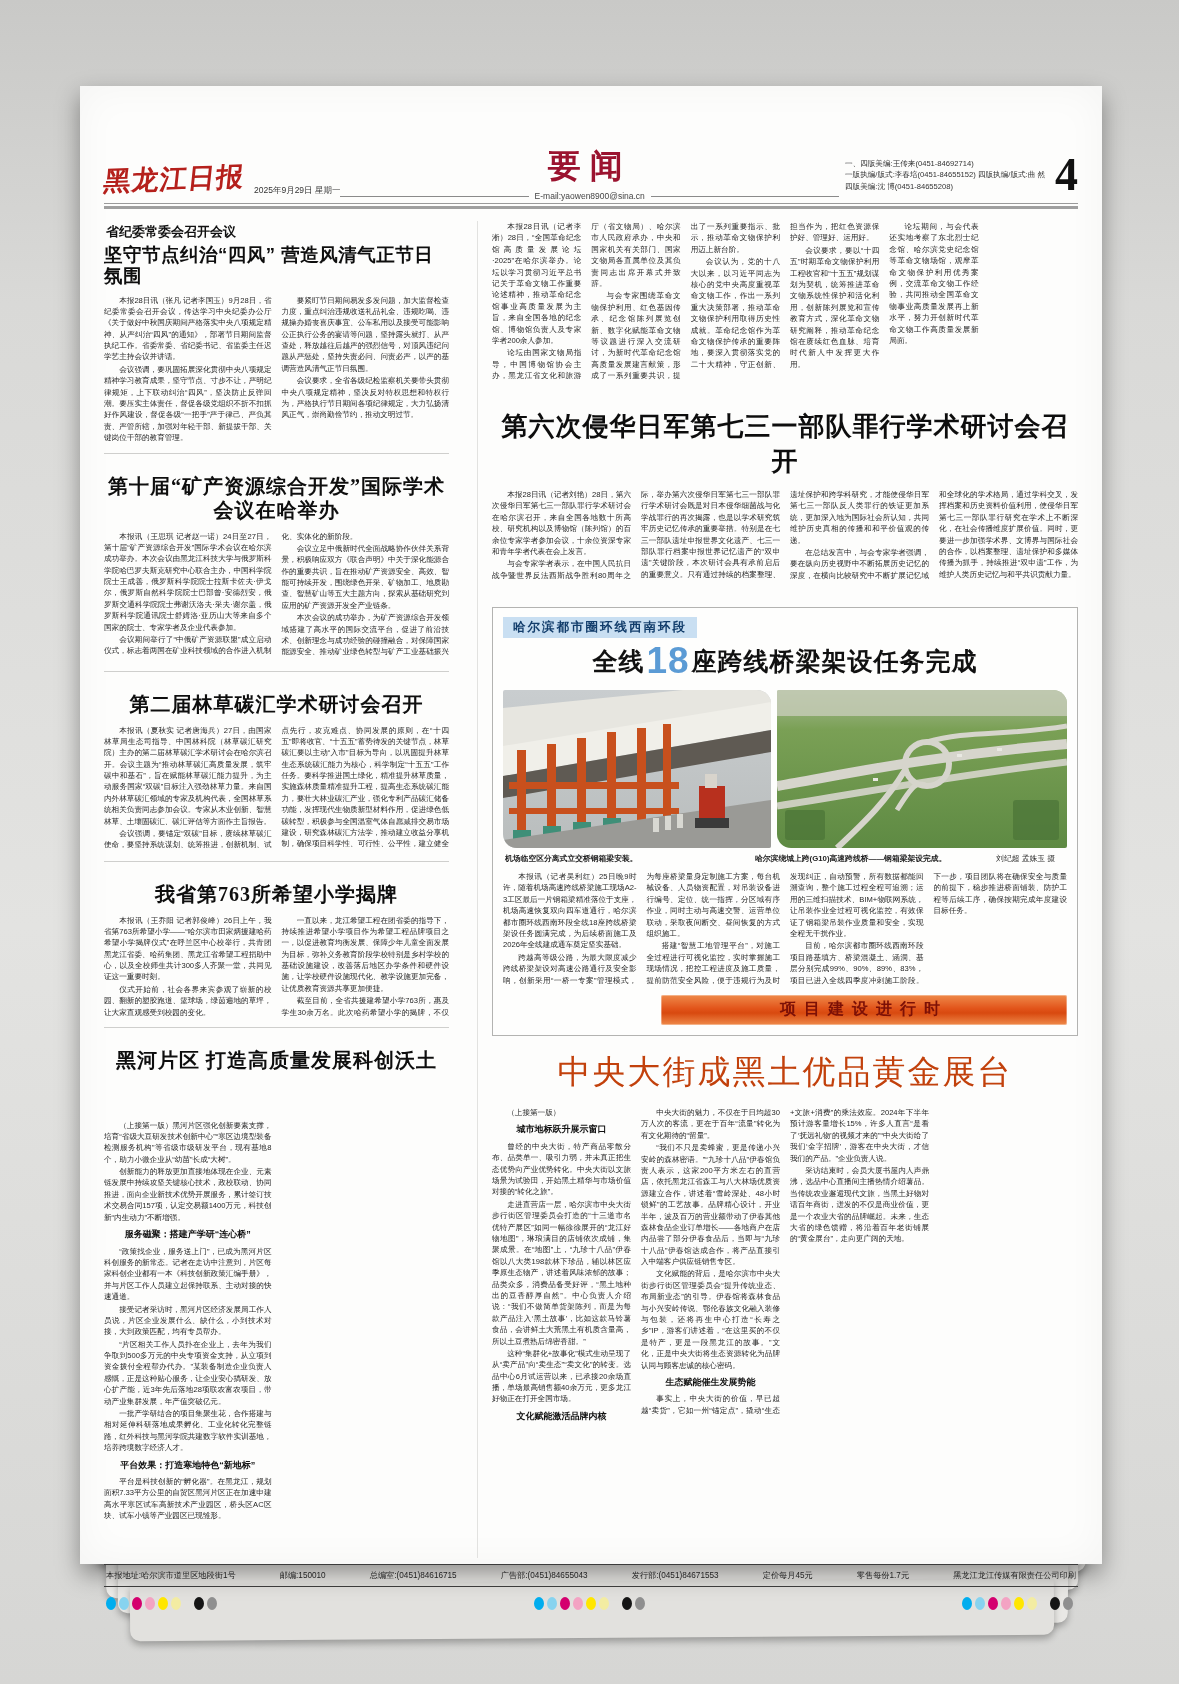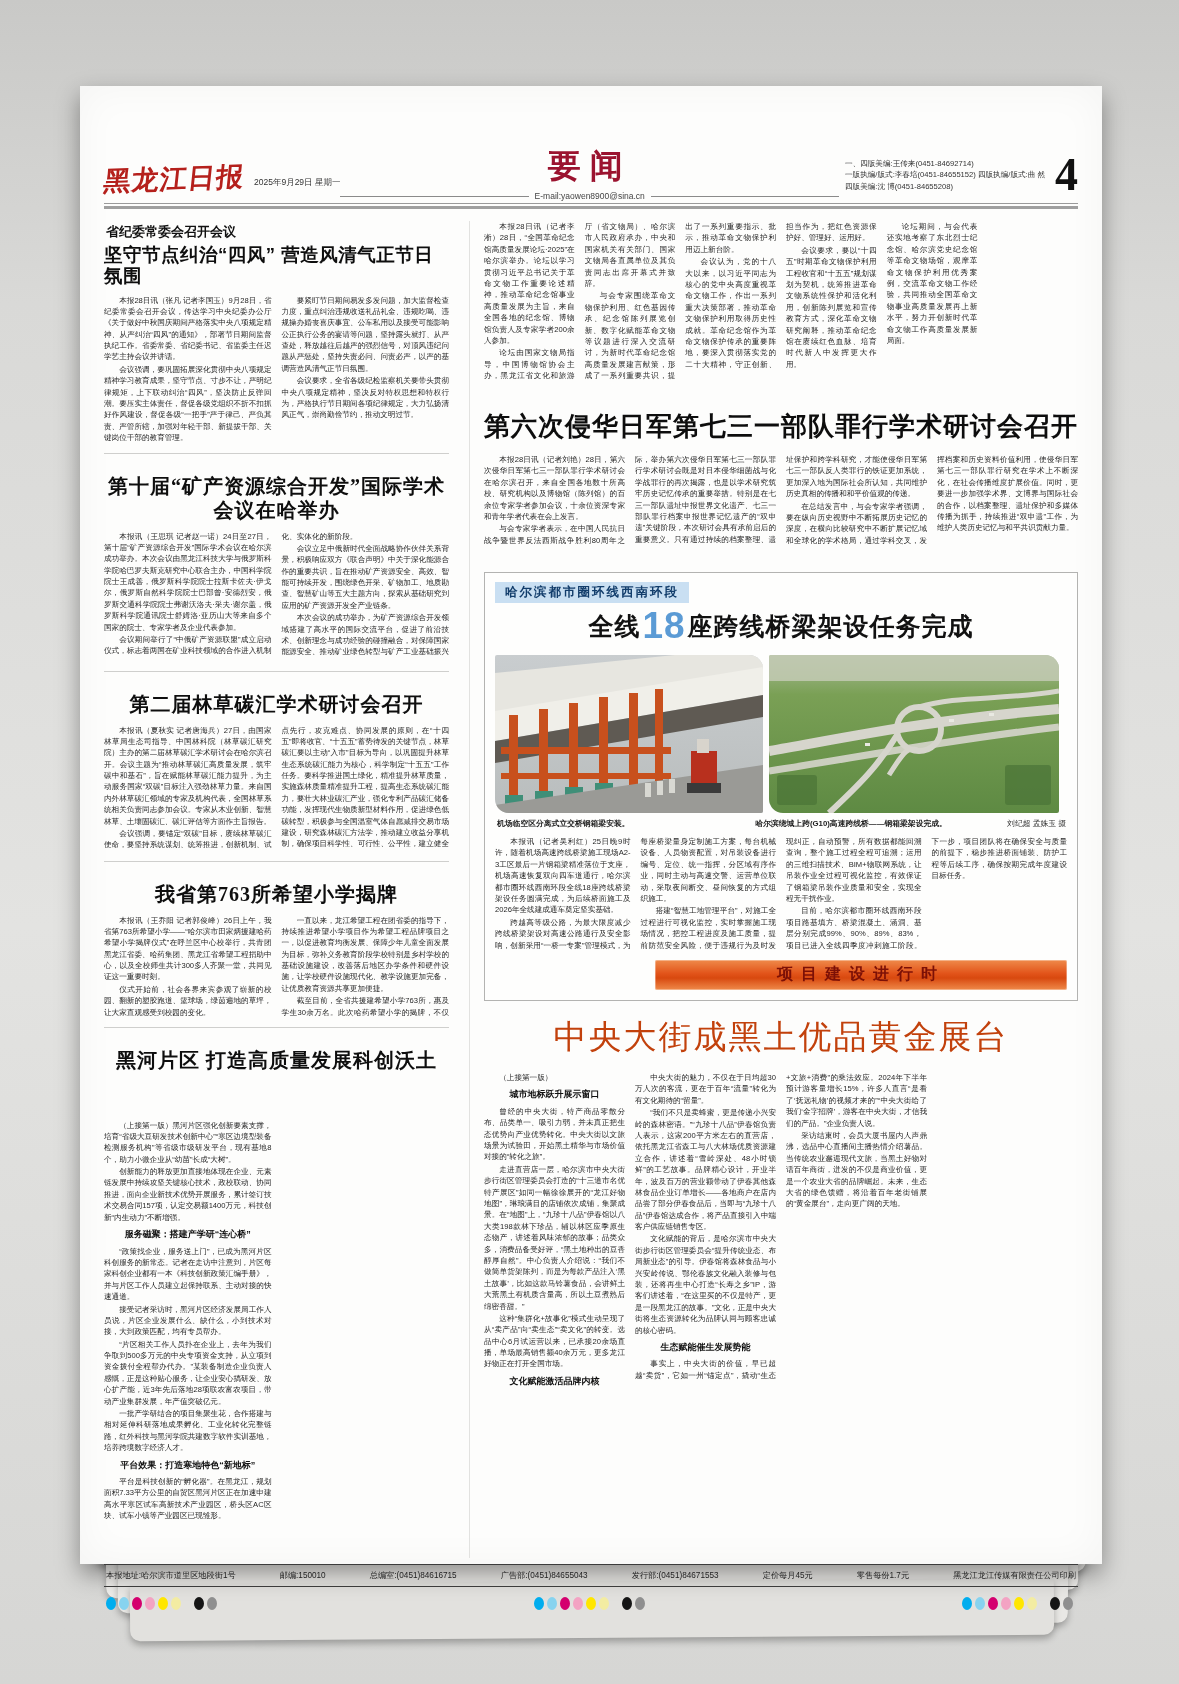--- a/index.html
+++ b/index.html
@@ -16,31 +16,31 @@
   .s4{left:130px;top:1582px;width:924px;height:56px;transform:rotate(-.4deg);background:#e2e1de;}
   .sheet{
     position:absolute;left:80px;top:86px;width:1022px;height:1478px;
     background:#fdfdfc;box-shadow:0 10px 22px rgba(0,0,0,.38), inset 0 0 40px rgba(0,0,0,.04);
     padding:58px 24px 0 24px;box-sizing:border-box;
   }
   
   .masthead{display:flex;align-items:flex-end;margin-bottom:6px;}
   .logo{font-family:"Liberation Serif","DejaVu Serif",serif;font-weight:900;font-size:27px;color:#b5201c;
         transform:skewX(-8deg) rotate(-2deg);letter-spacing:1px;white-space:nowrap;}
-  .dateline{font-size:8.5px;color:#333;margin-left:10px;margin-bottom:8px;white-space:nowrap;}
+  .dateline{font-size:8.5px;color:#333;margin-left:10px;margin-bottom:0;white-space:nowrap;}
   .mast-center{flex:1;text-align:center;margin-bottom:-4px;}
   .section-title{font-size:33px;font-weight:900;color:#9b132f;letter-spacing:9px;font-family:"Liberation Serif","DejaVu Serif",serif;}
   .email-row{display:flex;align-items:center;gap:6px;margin-top:2px;}
   .email-row .ln{flex:1;border-top:1px solid #8a8a8a;}
   .email-row .em{font-size:8.5px;color:#444;}
   .mast-right{font-size:7.6px;color:#333;line-height:1.55;text-align:left;margin:0 10px 4px 6px;white-space:nowrap;}
   .pageno{font-family:"Liberation Serif","DejaVu Serif",serif;font-size:46px;font-weight:700;color:#111;line-height:.9;margin-bottom:2px;}
   .rule-main{border-top:1px solid #9a9a9a;border-bottom:3px solid #9f9f9f;height:2px;margin-bottom:12px;}
   
-  .content{display:flex;gap:20px;}
+  .content{display:flex;gap:28px;}
   .col-left{width:345px;flex:none;}
   .col-right{flex:1;border-left:1px solid #e2e2e0;padding-left:14px;min-width:0;}
   .article{margin-bottom:10px;padding-bottom:8px;}
   .article.divided{border-bottom:1px solid #cfcfcd;}
   .kicker{font-size:13px;font-weight:700;color:#111;margin:2px 0 3px 2px;}
   .hl-sans{font-size:18.5px;font-weight:900;color:#0e0e0e;margin:0 0 8px 0;line-height:1.15;letter-spacing:.5px;}
   .hl-serif{font-family:"Liberation Serif","DejaVu Serif",serif;font-size:20px;font-weight:900;color:#0e0e0e;
             text-align:center;margin:20px 0 9px 0;line-height:1.2;letter-spacing:1px;}
   .hl-big{font-family:"Liberation Serif","DejaVu Serif",serif;font-size:29px;font-weight:900;color:#0d0d0d;
           text-align:center;margin:2px 0 10px 0;letter-spacing:1px;}
@@ -55,21 +55,21 @@
   .bh-420{height:420px;margin-top:48px;} .bh-170{height:170px;} .bh-100{height:100px;} .bh-320{height:320px;}
   
   .photo-box{border:1px solid #b3b3b1;background:#fefefd;padding:9px 10px 8px 10px;margin:4px 0 10px 0;position:relative;}
   .pb-tag{display:inline-block;background:#c9dff2;color:#123d6b;font-weight:900;font-size:12.5px;
           padding:2px 10px;letter-spacing:2px;}
   .pb-headline{text-align:center;font-family:"Liberation Serif","DejaVu Serif",serif;font-weight:900;
                font-size:25px;color:#111;margin:2px 0 8px 0;letter-spacing:1px;}
   .pb-num{color:#5b9bd5;font-size:37px;font-weight:900;font-family:"Liberation Sans",sans-serif;padding:0 2px;vertical-align:-3px;}
   .pb-photos{display:flex;gap:6px;}
   .pb-photos svg{display:block;border-radius:2px 14px 2px 14px;}
-  .pb-captions{display:flex;font-size:7.8px;font-weight:700;color:#222;margin:5px 1px 7px 2px;gap:8px;}
+  .pb-captions{display:flex;font-size:7.8px;font-weight:700;color:#222;margin:5px 12px 7px 2px;gap:8px;}
   .pb-captions .c1{width:44%;} .pb-captions .c2{flex:1;} .pb-captions .credit{white-space:nowrap;font-weight:400;color:#333;}
   .pb-body{height:118px;}
   .pb-banner{margin:6px 0 2px auto;width:72%;text-align:center;font-size:16px;font-weight:900;color:#7c1006;
              letter-spacing:8px;padding:4px 0 5px 0;border-radius:2px;
              background:linear-gradient(180deg,#ef8a4a 0%,#e2541a 45%,#d8490f 60%,#ef8a4a 100%);
              box-shadow:inset 0 0 0 1px rgba(255,255,255,.35);}
   
   .footer{margin-top:6px;}
   .footer-rule{border-top:1.5px solid #3c3c3c;margin:0;}
   .footer-line{display:flex;justify-content:space-between;align-items:center;font-size:8.2px;color:#222;

